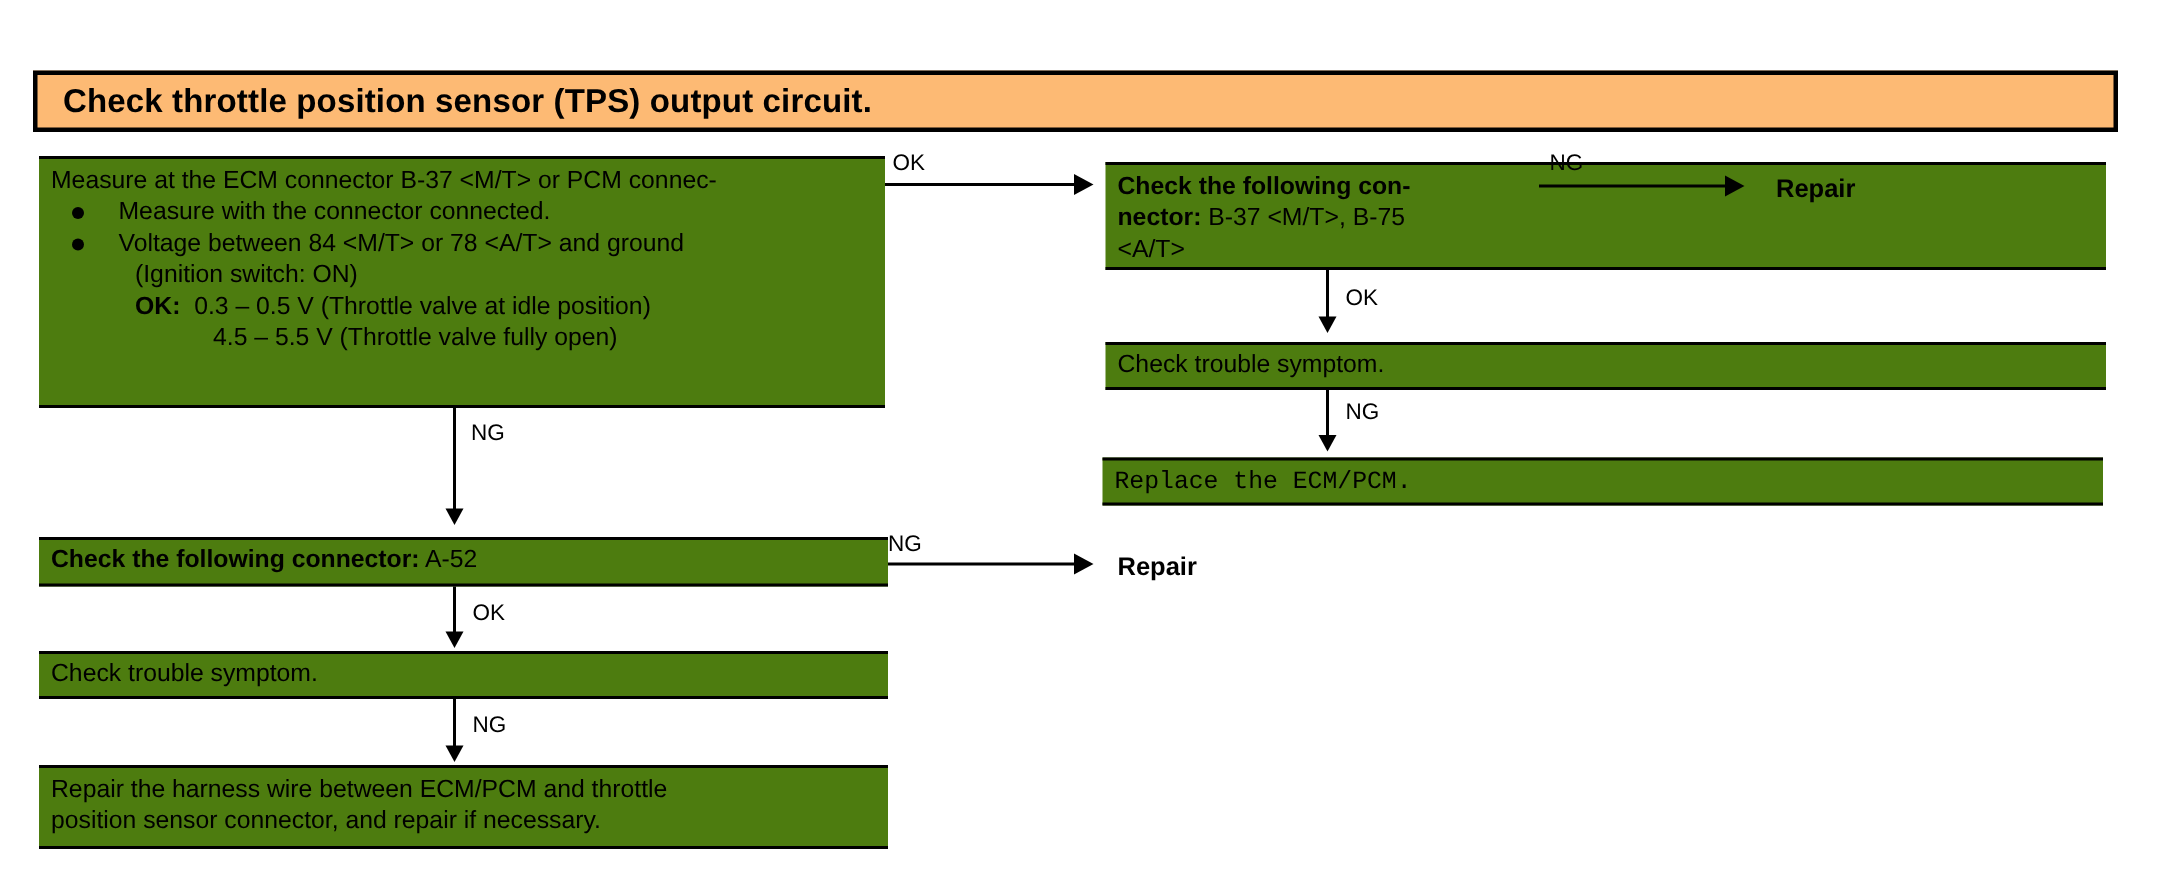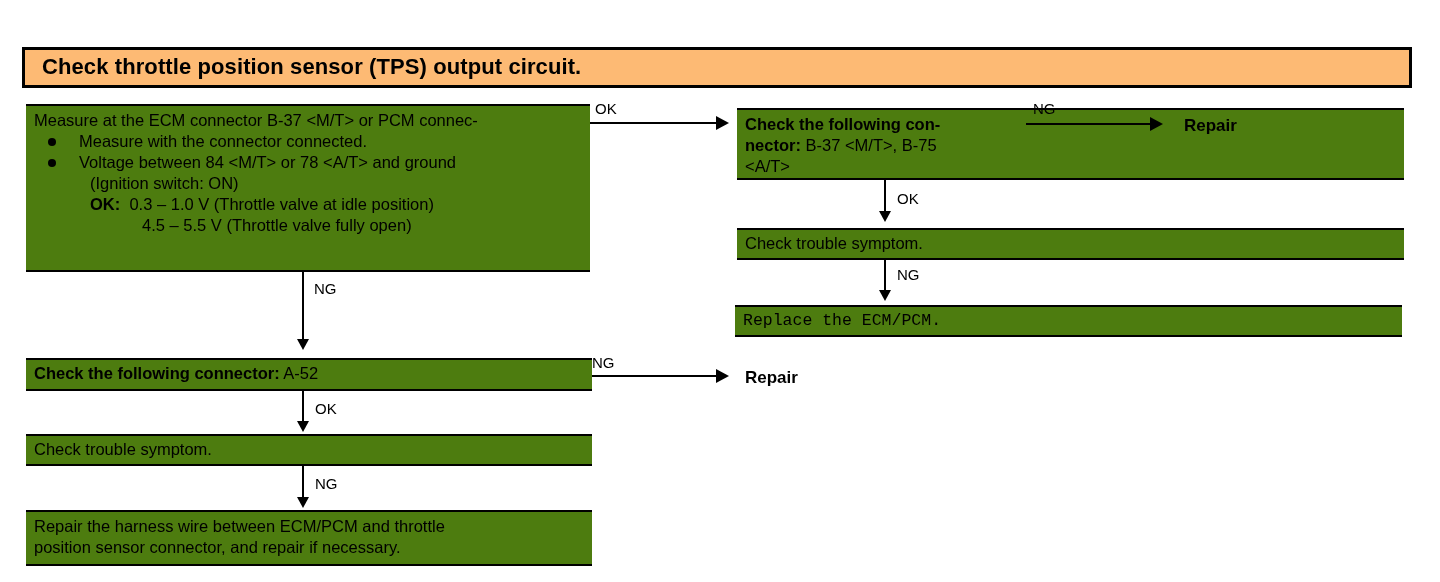--- a/index.html
+++ b/index.html
@@ -135,21 +135,21 @@
       <div class="ln bullet-row">
         <span class="bullet-dot"></span>
         <span>Measure  with  the  connector  connected.</span>
       </div>
       <div class="ln bullet-row">
         <span class="bullet-dot"></span>
         <span>Voltage  between  84  &lt;M/T&gt;  or  78  &lt;A/T&gt;  and  ground</span>
       </div>
       <div class="ln indent-ok">(Ignition  switch:  ON)</div>
       <div class="ln indent-ok">
-        <b class="bold">OK:</b><span>&nbsp;&nbsp;</span><span>0.3  –  1.0  V  (Throttle valve at idle position)</span>
+        <b class="bold">OK:</b><span>&nbsp;&nbsp;</span><span>0.3  –  0.5  V  (Throttle valve at idle position)</span>
       </div>
       <div class="ln indent-ok2">4.5  –  5.5  V  (Throttle valve fully open)</div>
     </div>
   </div>
 
   <div class="conn-label" style="left:314px; top:280px;">NG</div>
   <div class="vline" style="left:302px; top:272px; height:74px;"></div>
   <div class="arrow-down" style="left:297px; top:339px;"></div>
 
   <div class="flowbox" style="left:26px; top:358px; width:566px; height:33px;">

